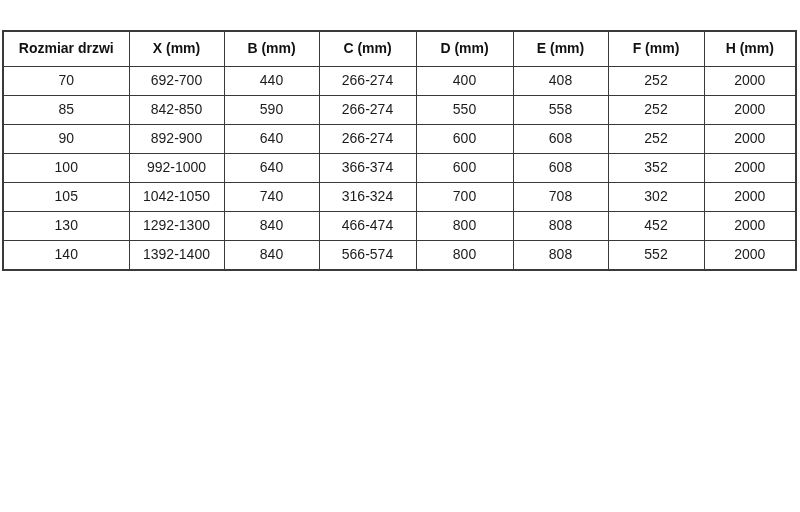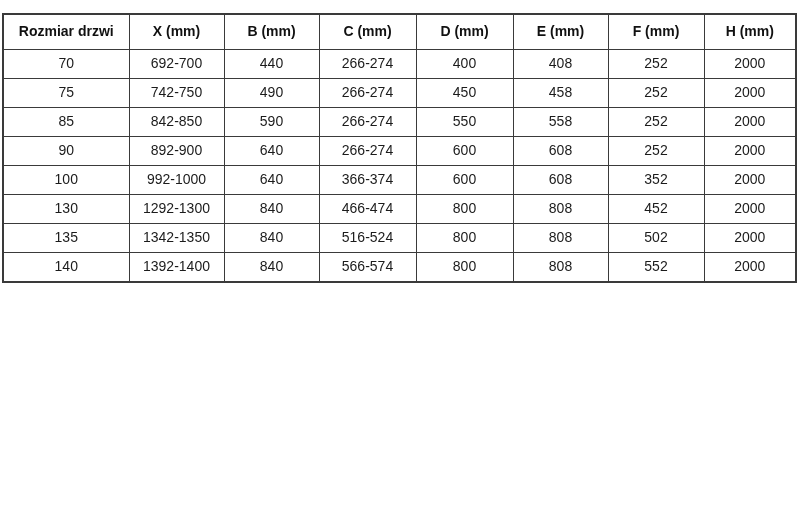--- a/index.html
+++ b/index.html
@@ -8,21 +8,21 @@
     background: #ffffff;
   }
   body {
     width: 800px;
     height: 512px;
     overflow: hidden;
     font-family: "Liberation Sans", sans-serif;
     color: #1b1b1b;
   }
   .table-wrap {
-    padding: 13px 0 0 2px;
+    padding: 30px 0 0 2px;
   }
   table.size-table {
     border-collapse: collapse;
     table-layout: fixed;
     width: 793px;
     border: 2px solid #3a3a3a;
     background: #ffffff;
   }
   table.size-table th,
   table.size-table td {
@@ -78,30 +78,20 @@
           <td>70</td>
           <td>692-700</td>
           <td>440</td>
           <td>266-274</td>
           <td>400</td>
           <td>408</td>
           <td>252</td>
           <td>2000</td>
         </tr>
         <tr>
-          <td>75</td>
-          <td>742-750</td>
-          <td>490</td>
-          <td>266-274</td>
-          <td>450</td>
-          <td>458</td>
-          <td>252</td>
-          <td>2000</td>
-        </tr>
-        <tr>
           <td>85</td>
           <td>842-850</td>
           <td>590</td>
           <td>266-274</td>
           <td>550</td>
           <td>558</td>
           <td>252</td>
           <td>2000</td>
         </tr>
         <tr>
@@ -118,37 +108,37 @@
           <td>100</td>
           <td>992-1000</td>
           <td>640</td>
           <td>366-374</td>
           <td>600</td>
           <td>608</td>
           <td>352</td>
           <td>2000</td>
         </tr>
         <tr>
+          <td>105</td>
+          <td>1042-1050</td>
+          <td>740</td>
+          <td>316-324</td>
+          <td>700</td>
+          <td>708</td>
+          <td>302</td>
+          <td>2000</td>
+        </tr>
+        <tr>
           <td>130</td>
           <td>1292-1300</td>
           <td>840</td>
           <td>466-474</td>
           <td>800</td>
           <td>808</td>
           <td>452</td>
-          <td>2000</td>
-        </tr>
-        <tr>
-          <td>135</td>
-          <td>1342-1350</td>
-          <td>840</td>
-          <td>516-524</td>
-          <td>800</td>
-          <td>808</td>
-          <td>502</td>
           <td>2000</td>
         </tr>
         <tr>
           <td>140</td>
           <td>1392-1400</td>
           <td>840</td>
           <td>566-574</td>
           <td>800</td>
           <td>808</td>
           <td>552</td>

